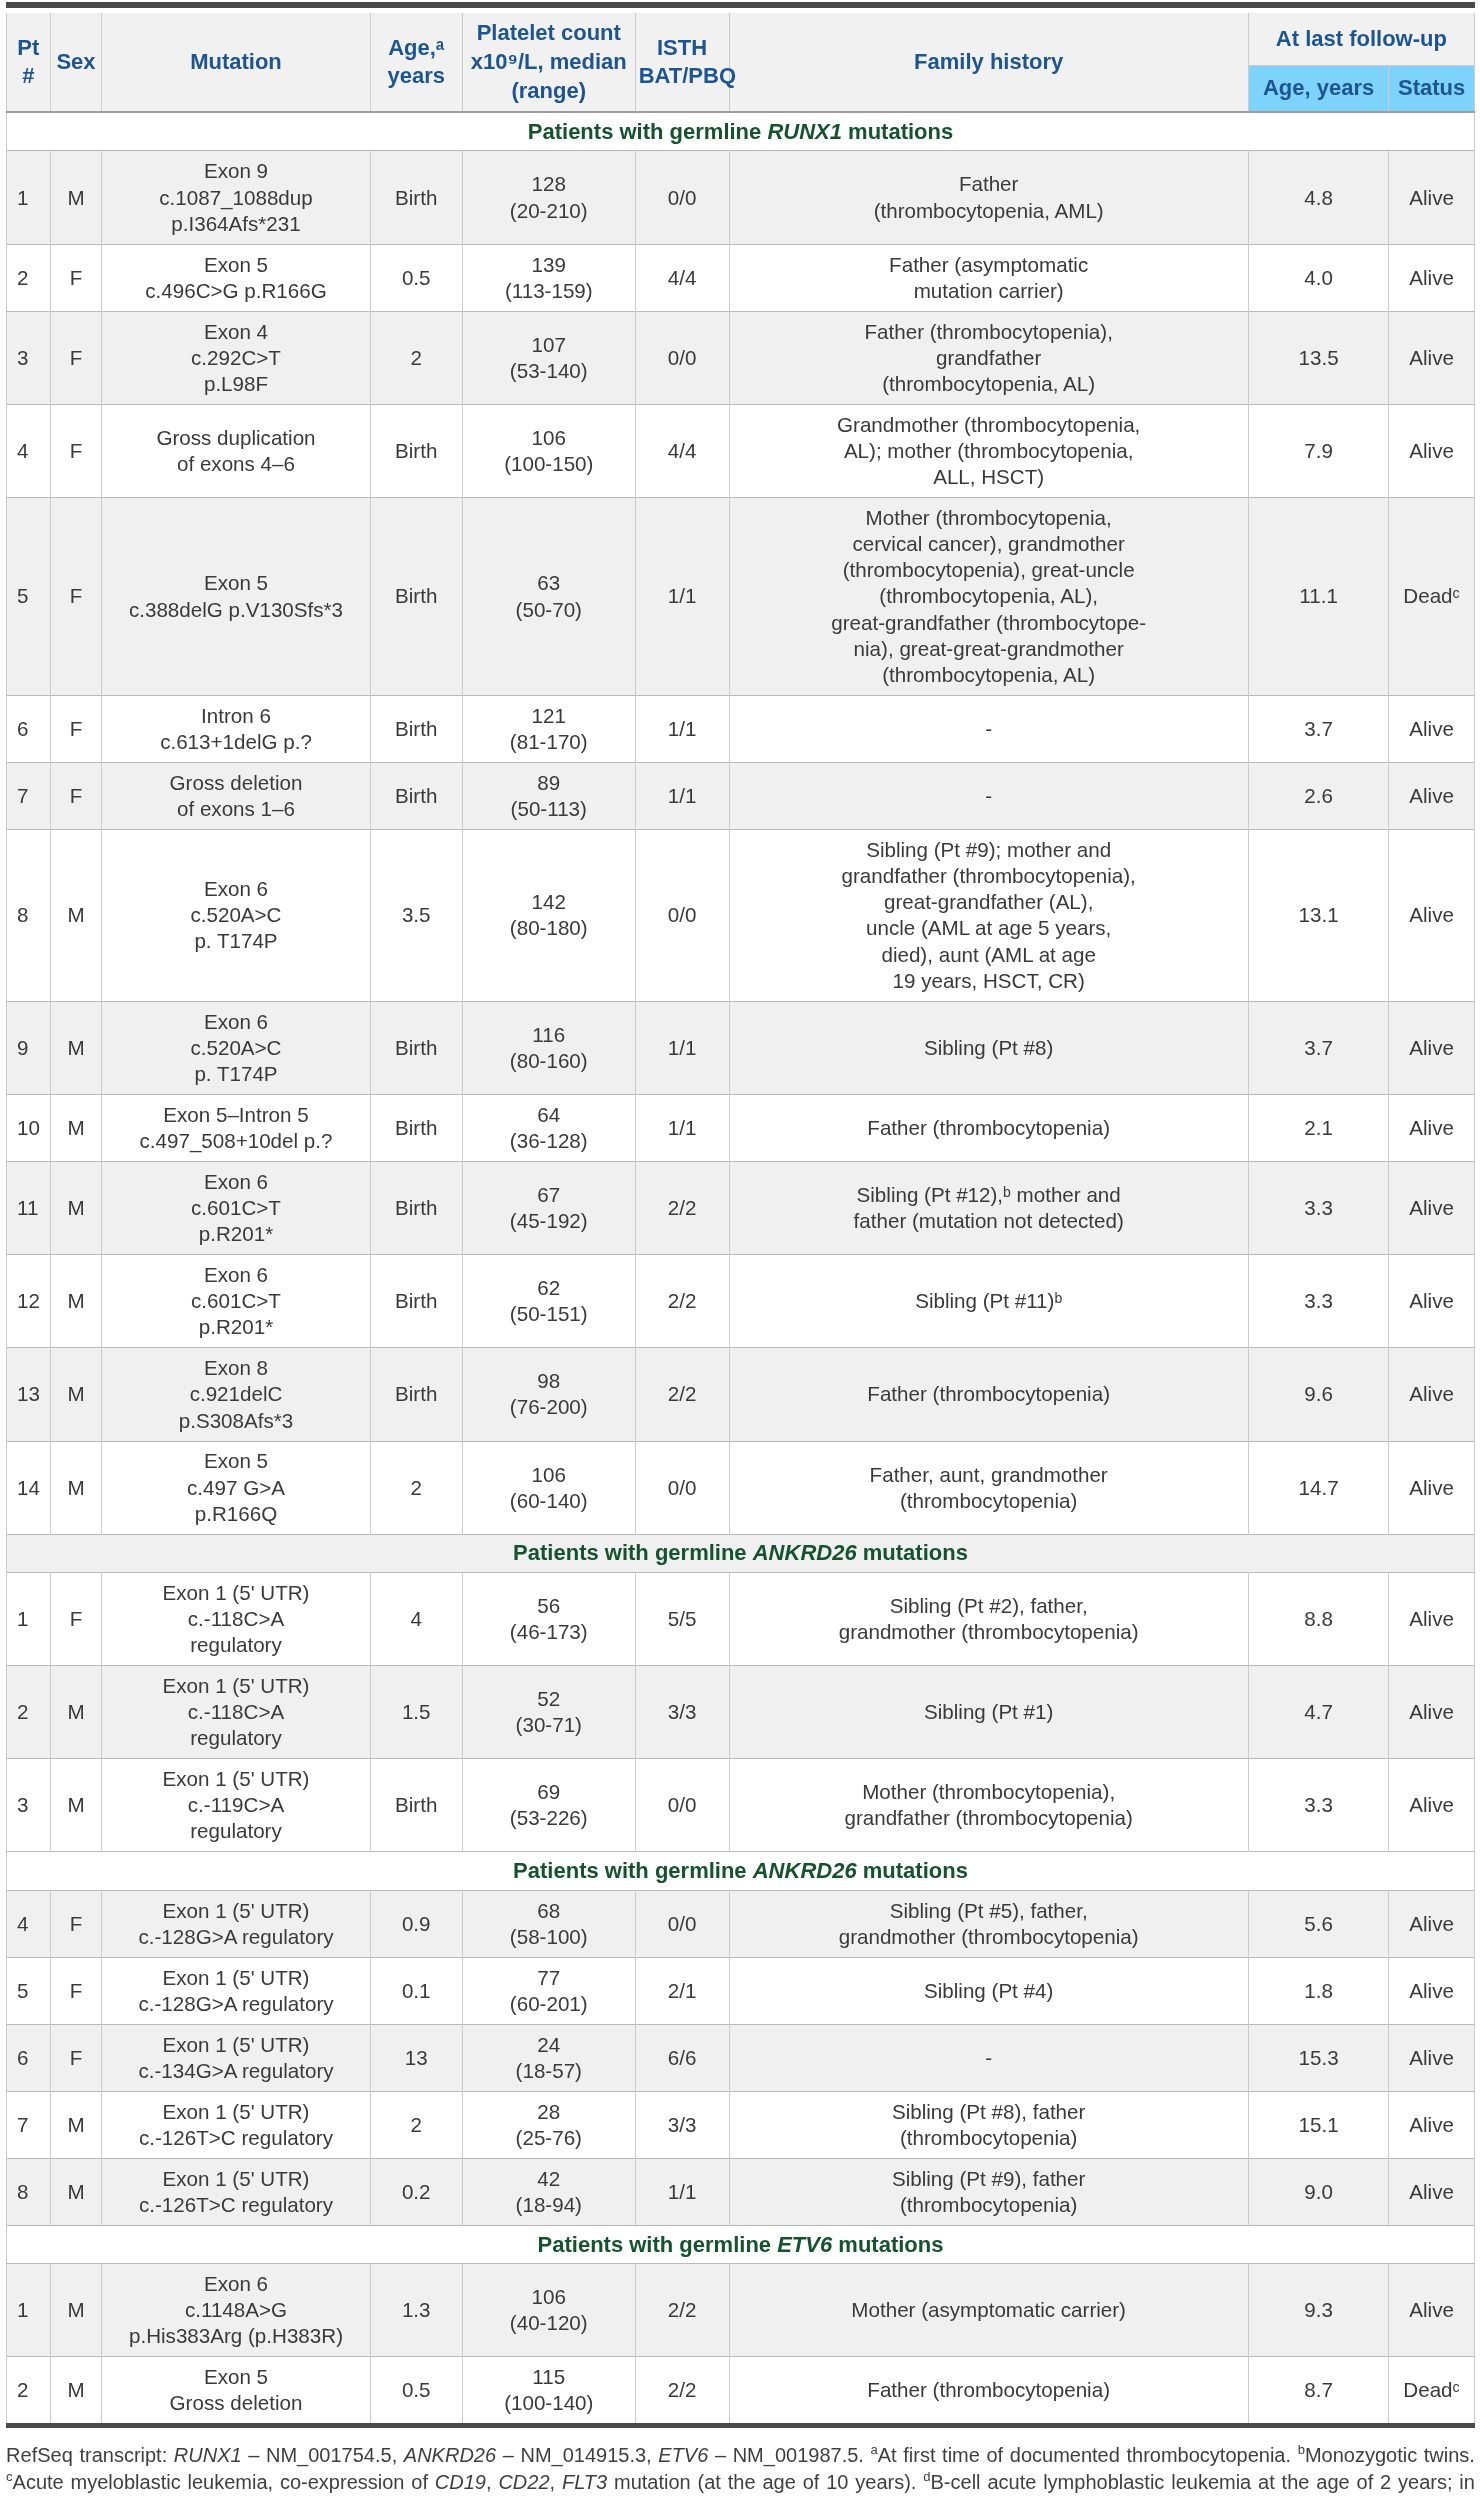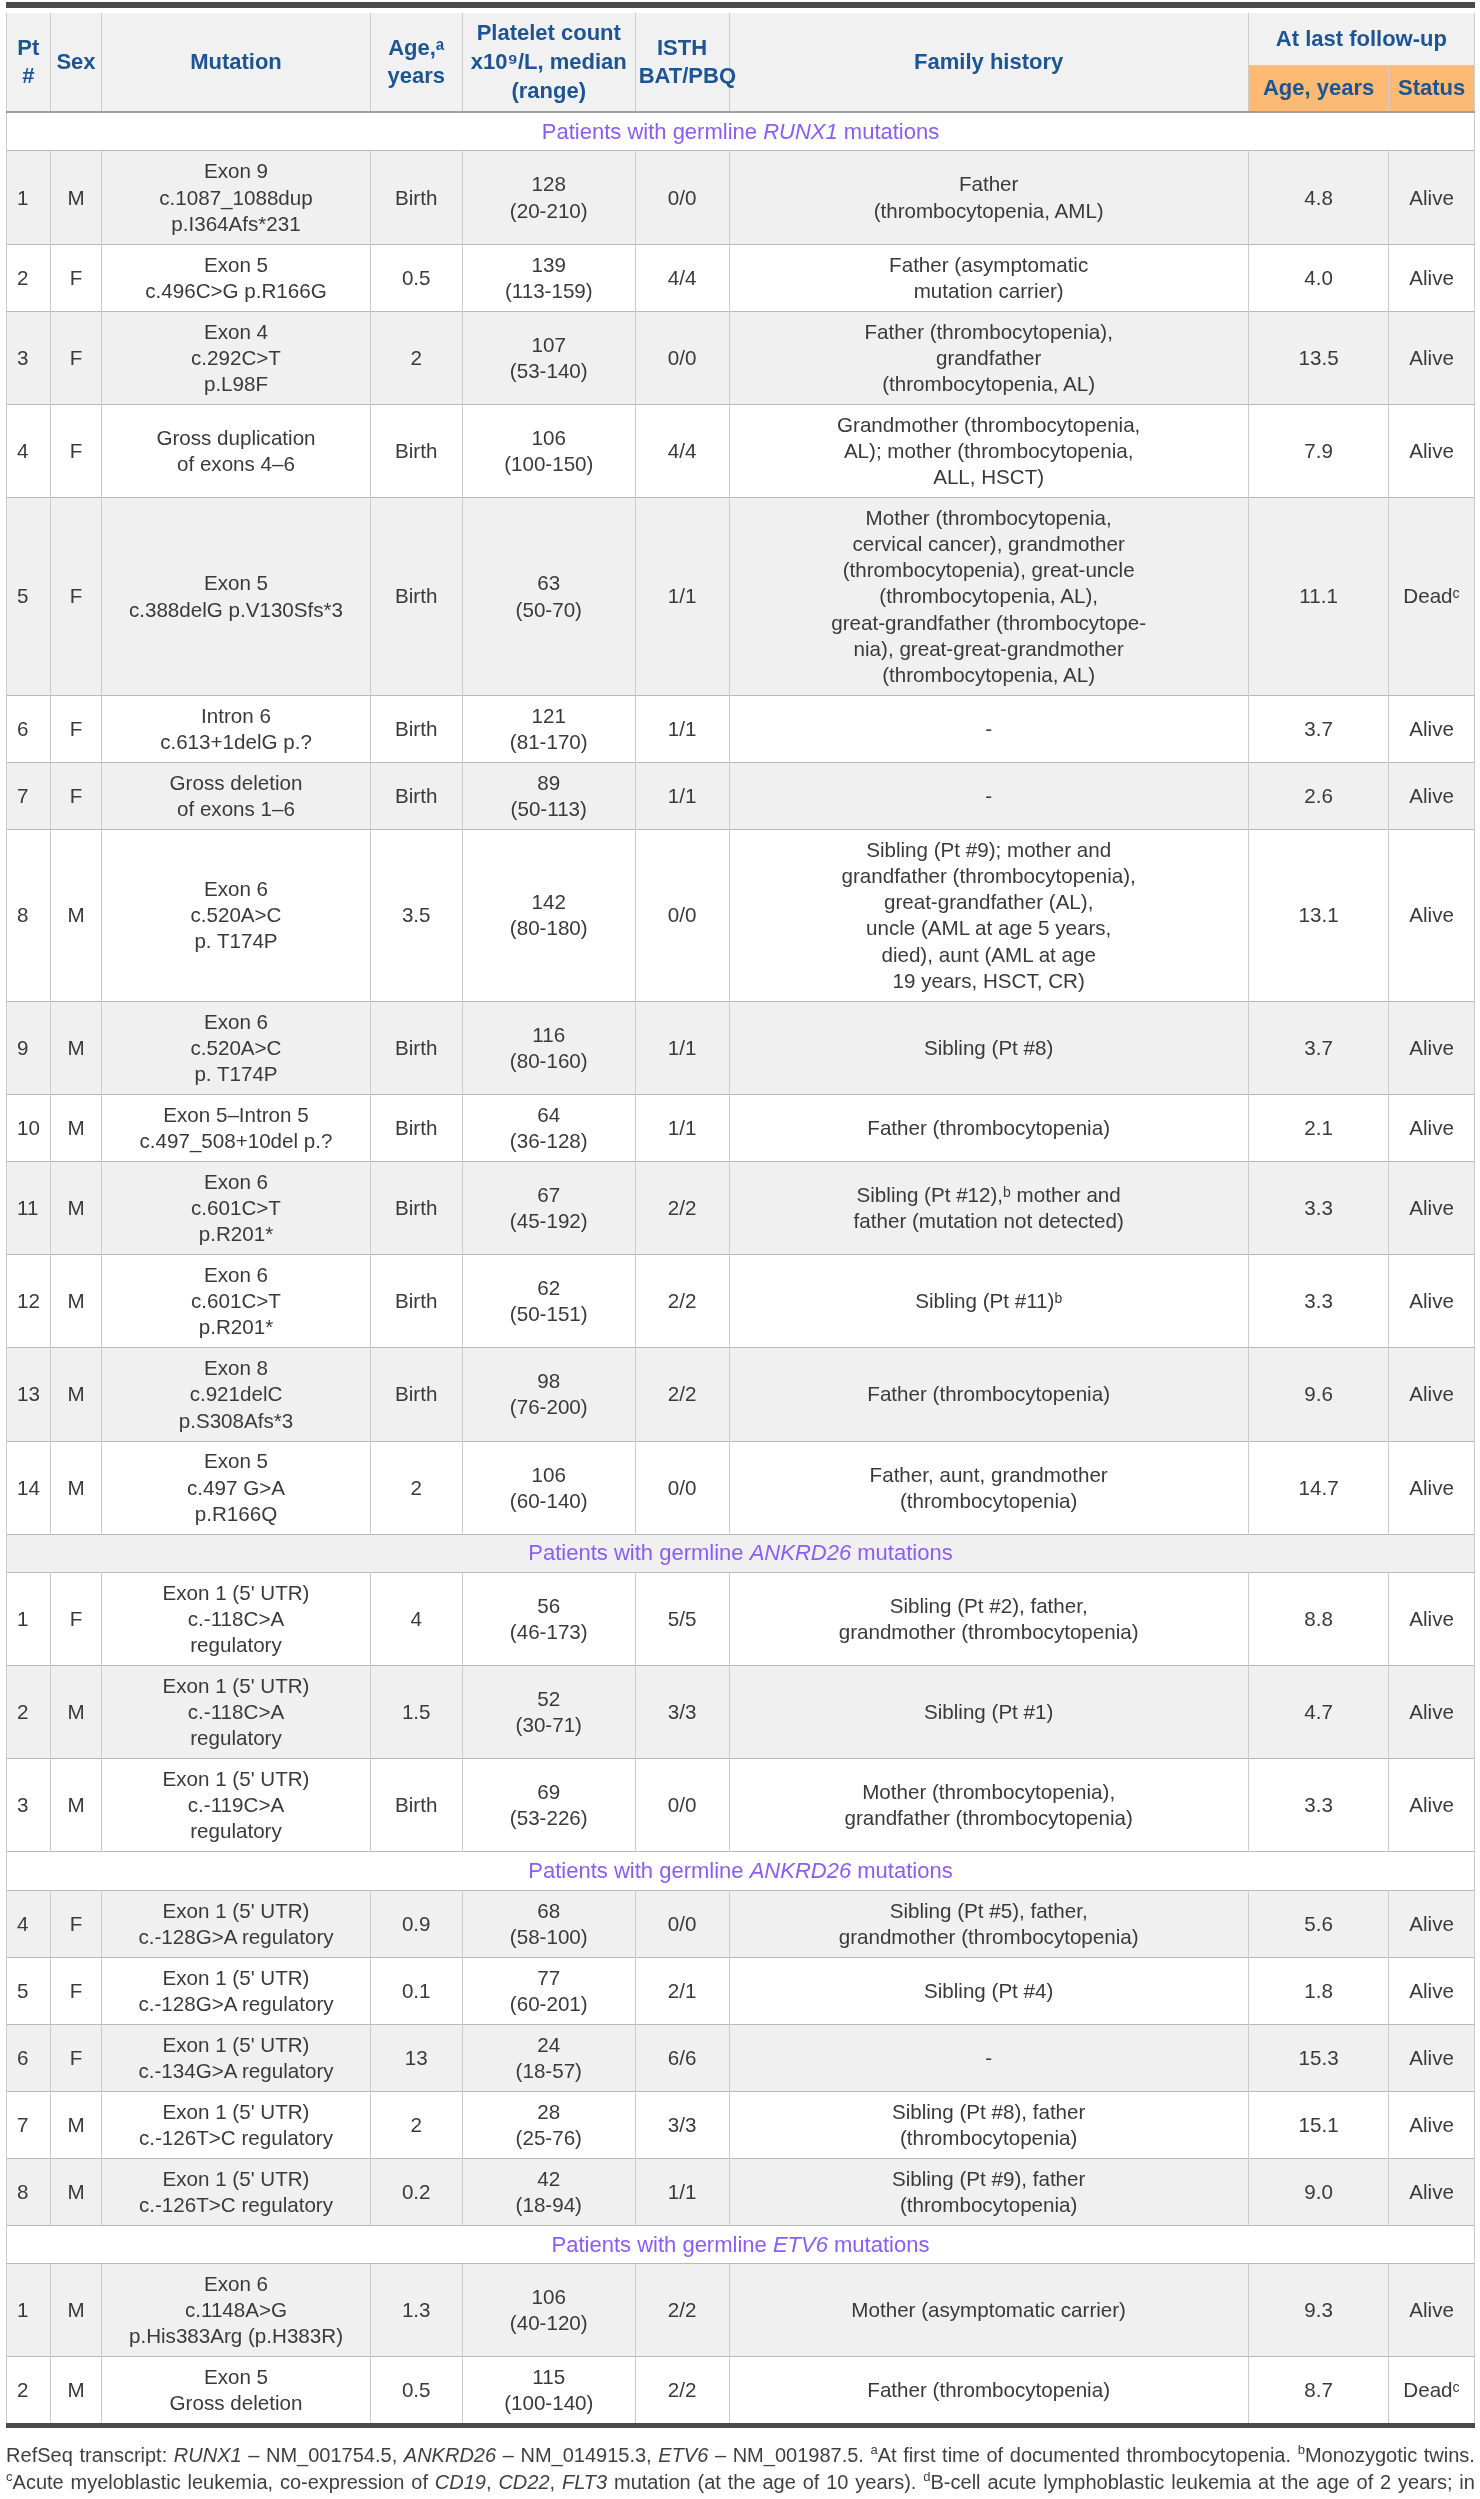--- a/index.html
+++ b/index.html
@@ -38,38 +38,38 @@
   }
   thead th{
     background:#f1f1f1;
     color:#1d5493;
     font-size:22px;
     line-height:1.3;
     font-weight:bold;
     padding:6.1px 3.1px;
   }
   thead tr.sub th{
-    background:#fdba74;
+    background:#7dd3fc;
     border-top:1.5px solid #cccccc;
     padding:3.8px 3.1px;
   }
   thead{border-bottom:2.3px solid #9e9e9e;}
 
   tbody td{
     font-size:20.6px;
     line-height:1.27;
     padding:6.9px 6.1px;
     color:#3a3a3a;
   }
   tbody tr{border-top:1.5px solid #b9b9b9;}
   tbody tr.shaded td{background:#f0f0f0;}
   tbody tr.section-title td{
     background:#ffffff;
-    color:#8b5cf6;
-    font-weight:normal;
+    color:#14532d;
+    font-weight:bold;
     font-size:22px;
     padding:4.6px 3.1px;
     white-space:normal;
   }
   tbody tr.section-title.shaded td{background:#f0f0f0;}
   tbody td.col-pt{text-align:left;padding-left:10px;}
 
   .footnote{
     margin:13.8px 0 18.3px 0;
     font-size:20px;

